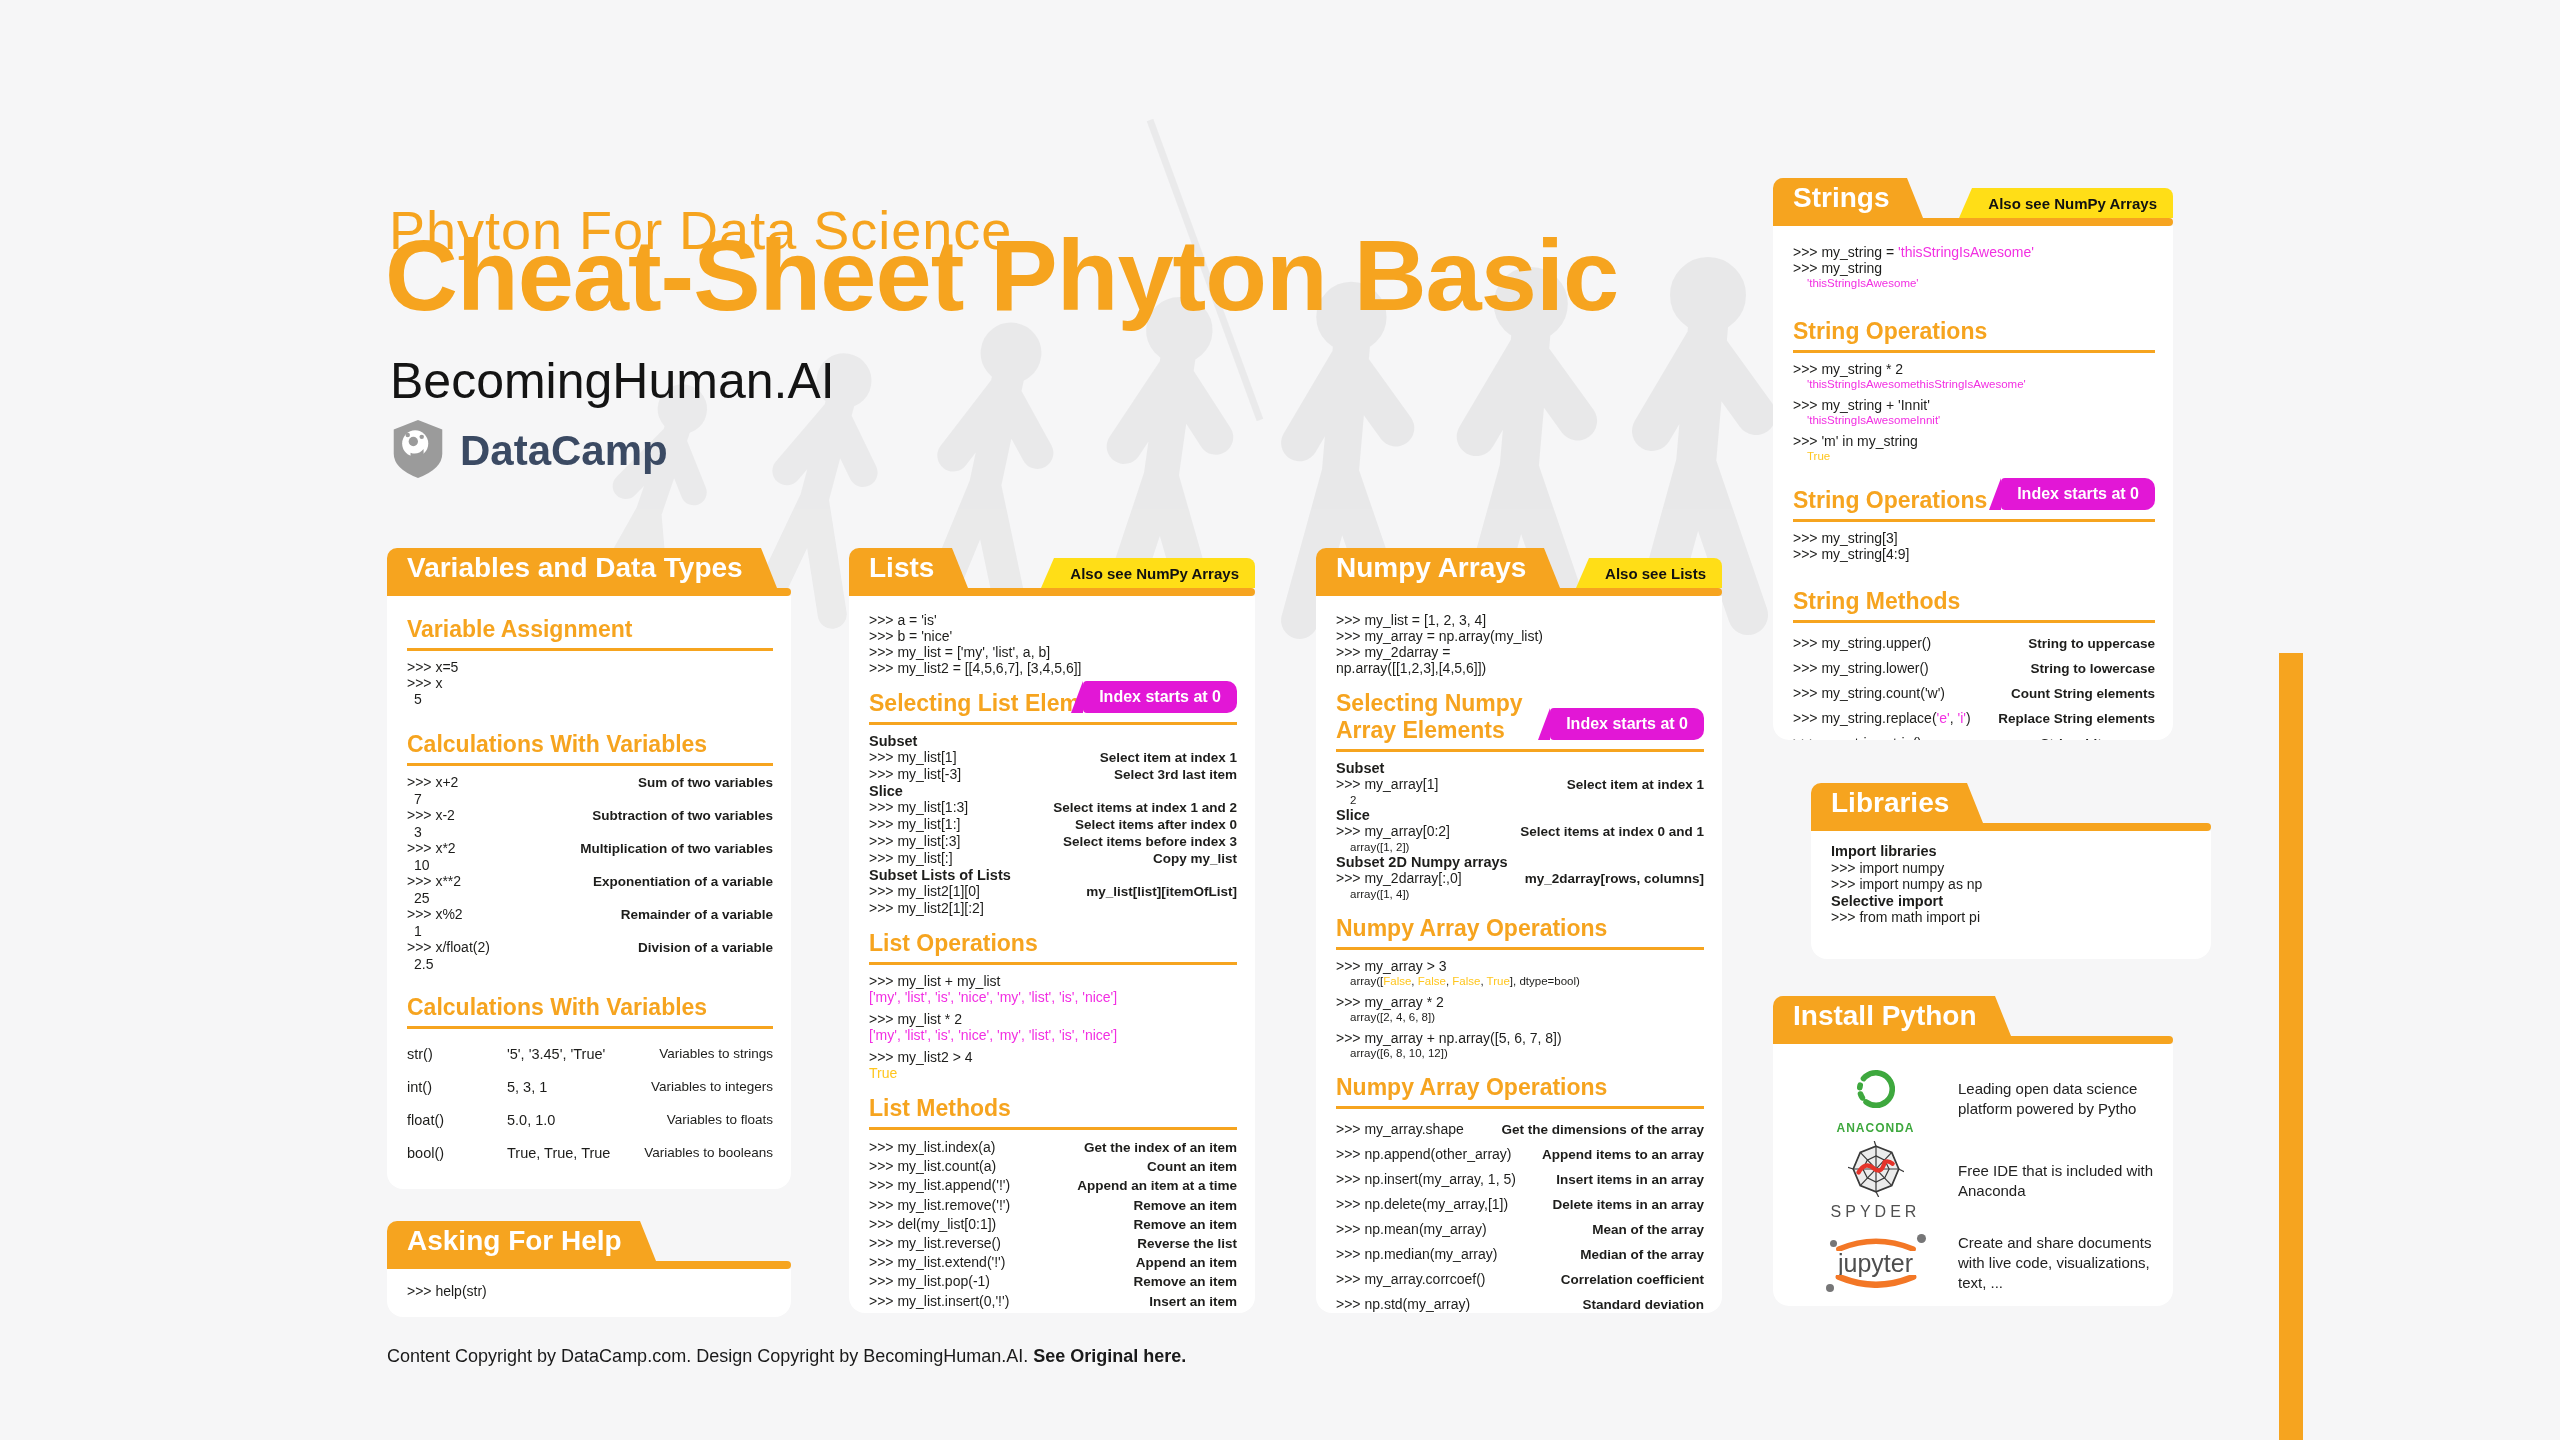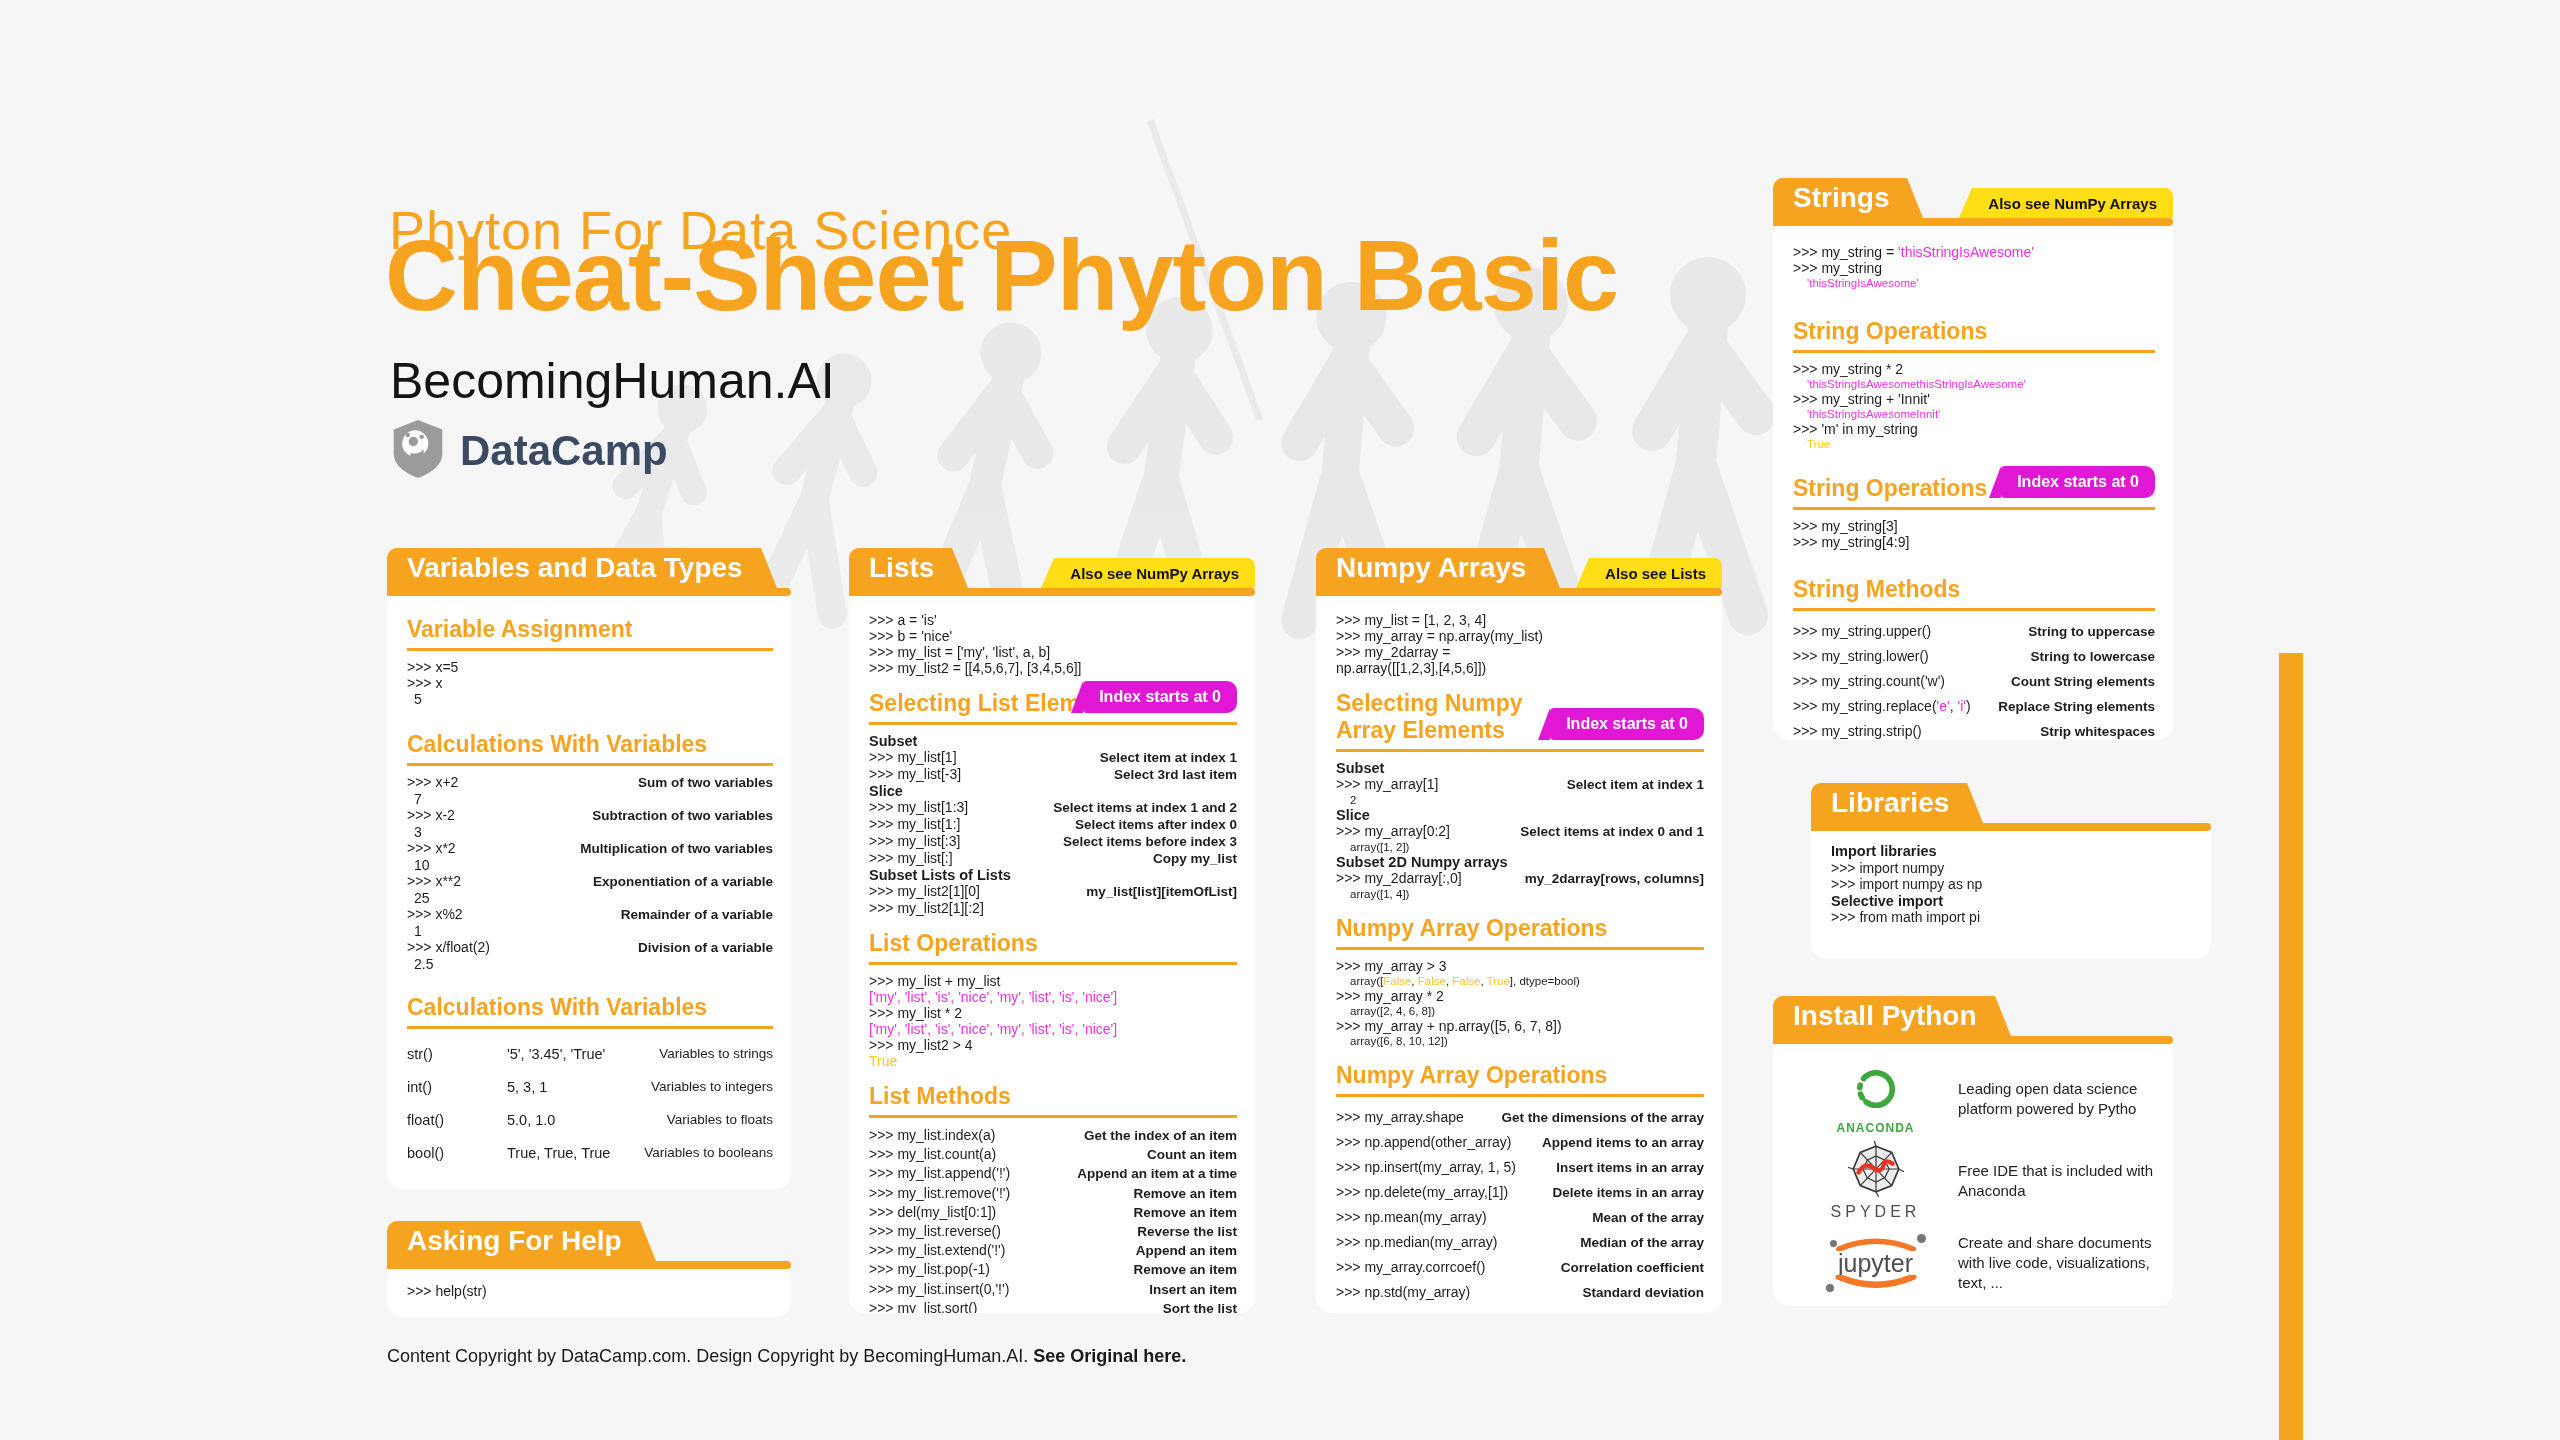--- a/index.html
+++ b/index.html
@@ -49,21 +49,21 @@
   .badge-m::before{content:""; position:absolute; left:-12px; top:0; width:0; height:0;
     border-bottom:32px solid var(--magenta); border-left:12px solid transparent;}
 
   .row{display:flex; justify-content:space-between; align-items:baseline;
     font-size:14px; line-height:16px; color:var(--ink); white-space:nowrap;}
   .row .code{white-space:pre-wrap;}
   .row .desc{font-weight:bold; font-size:13.5px; text-align:right;}
   .row.lbl .code{font-weight:bold; font-size:14.5px;}
   .row.out{padding-left:7px;}
   .row.out.sm{font-size:11.5px; line-height:14px; padding-left:14px;}
-  .row.mt{margin-top:0;}
+  .row.mt{margin-top:6px;}
   .spaced .row{line-height:19.2px;}
   .xspaced .row{line-height:24px;}
   .ck{color:var(--ink);} .cm{color:var(--code-m);} .cy{color:var(--code-y);}
 
   .t3row{display:flex; align-items:center; height:33px; font-size:14.5px; color:var(--ink);}
   .t3fn{width:100px;} .t3ex{flex:1.2;} .t3desc{flex:1.3; font-weight:normal; text-align:right; font-size:13.5px;}
 
   .two-line h3{max-width:235px;}
 
   

